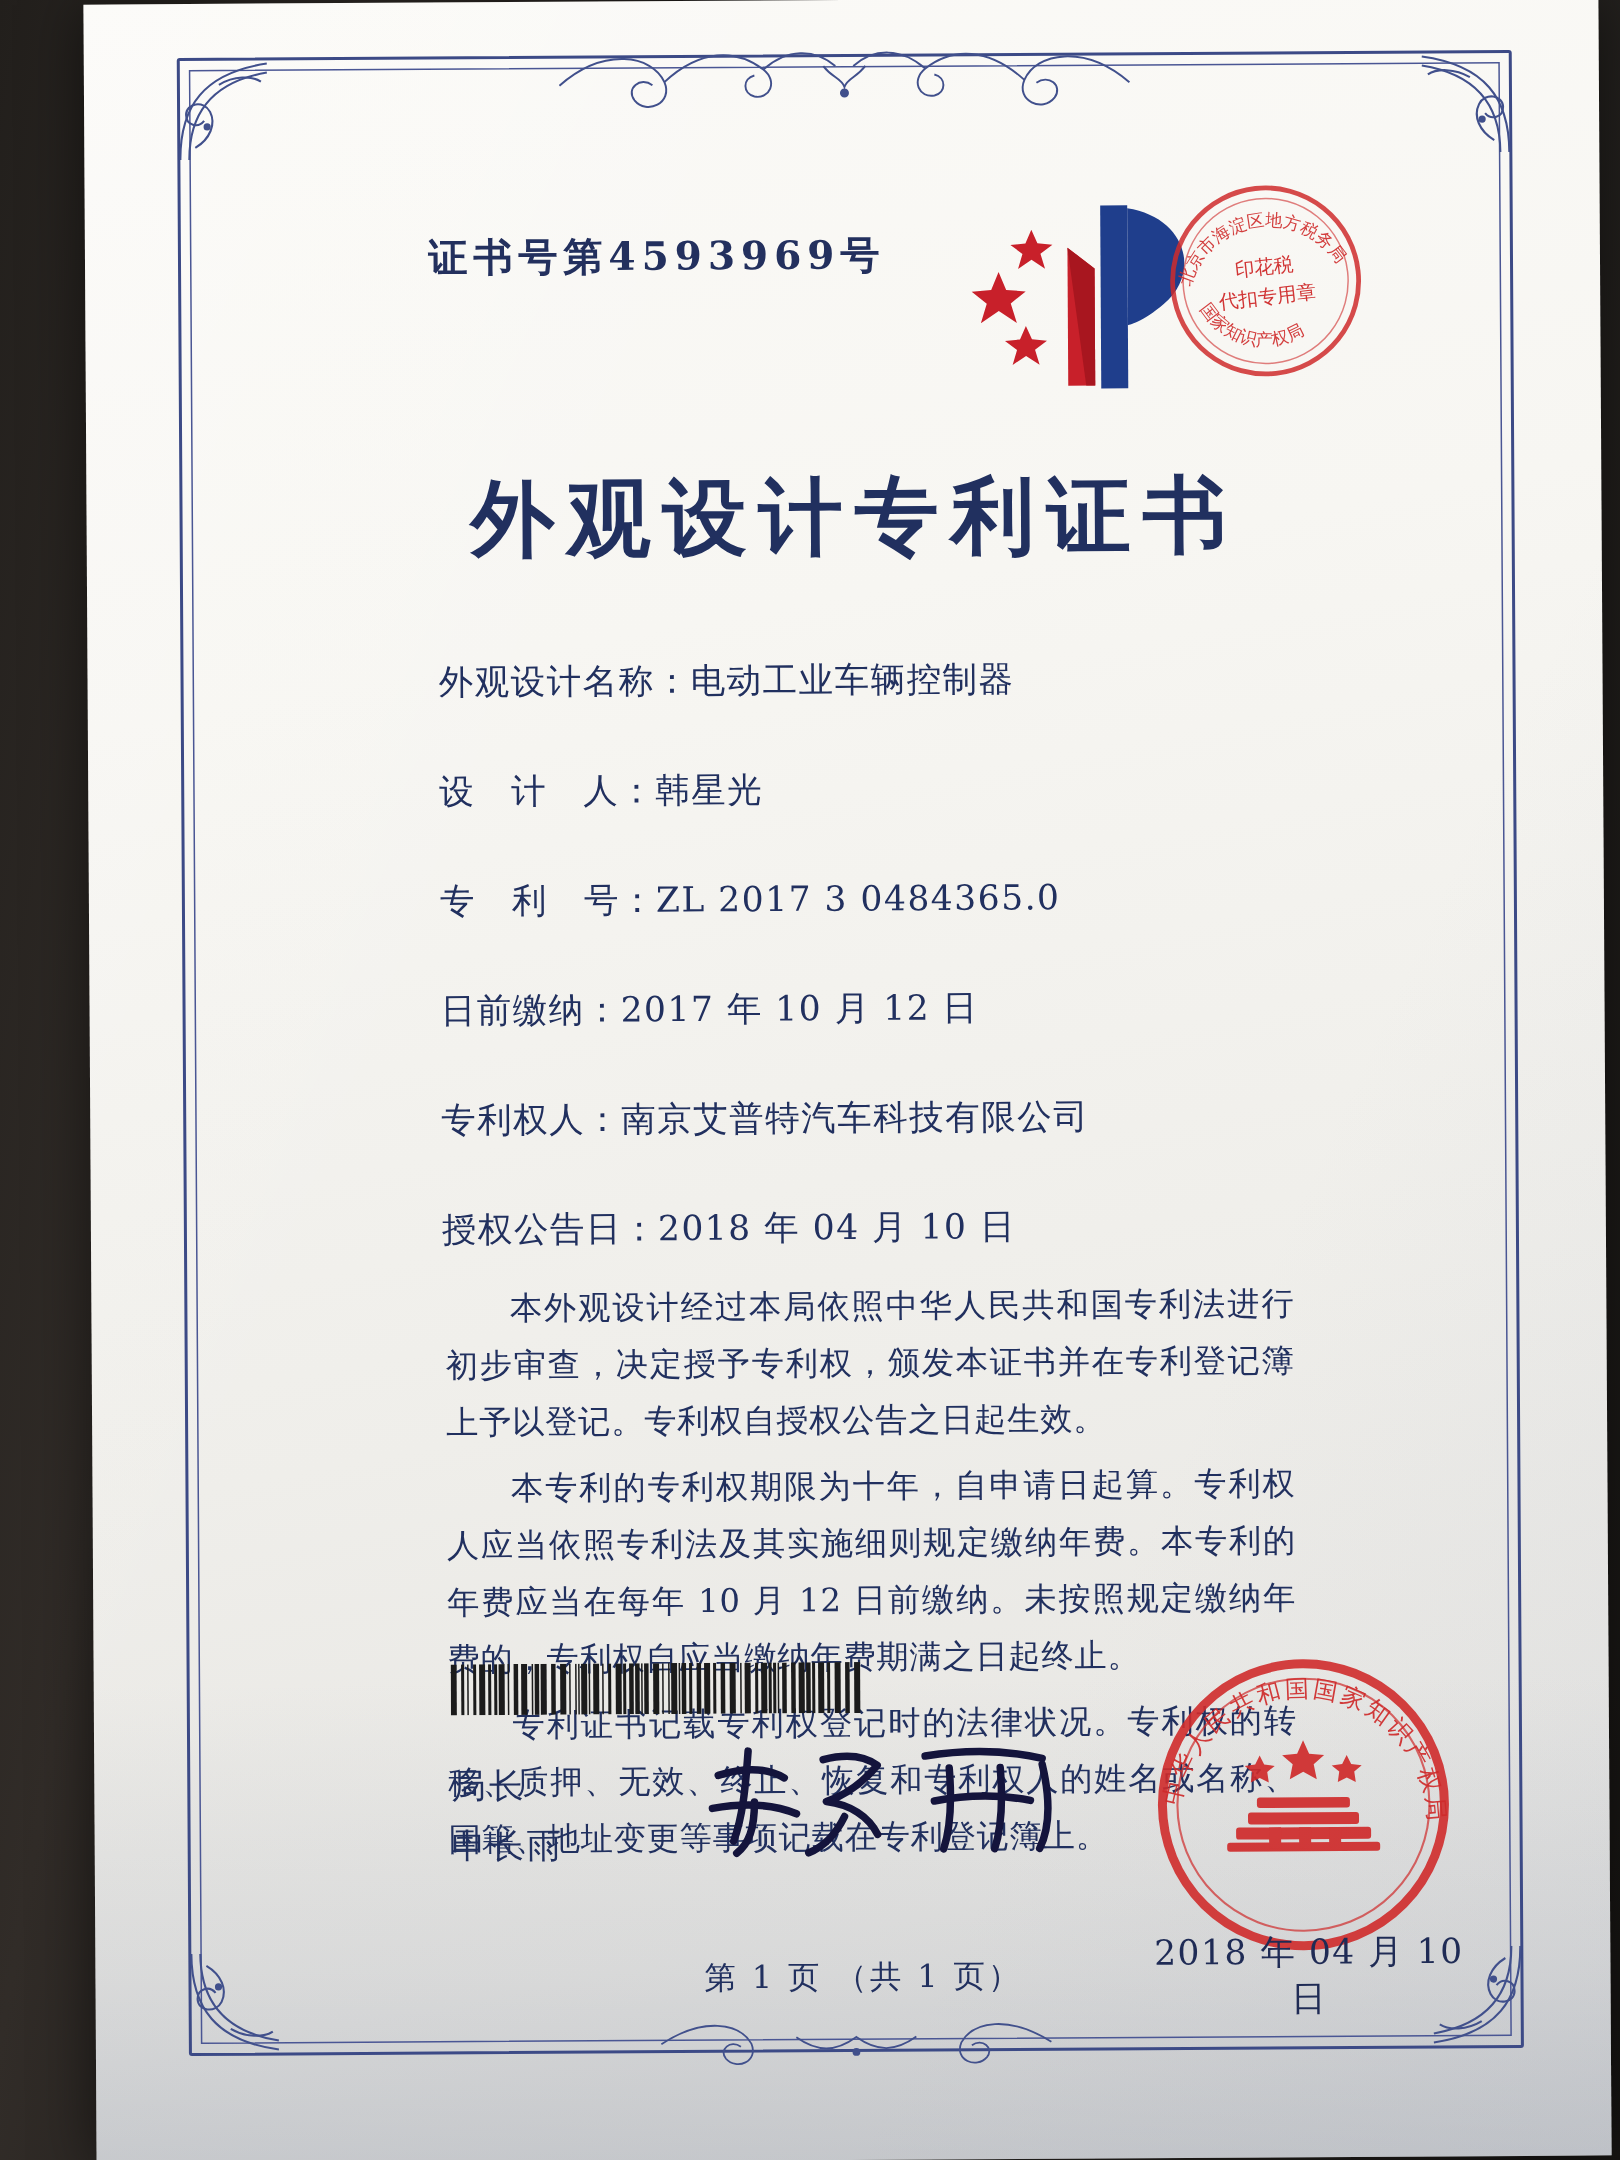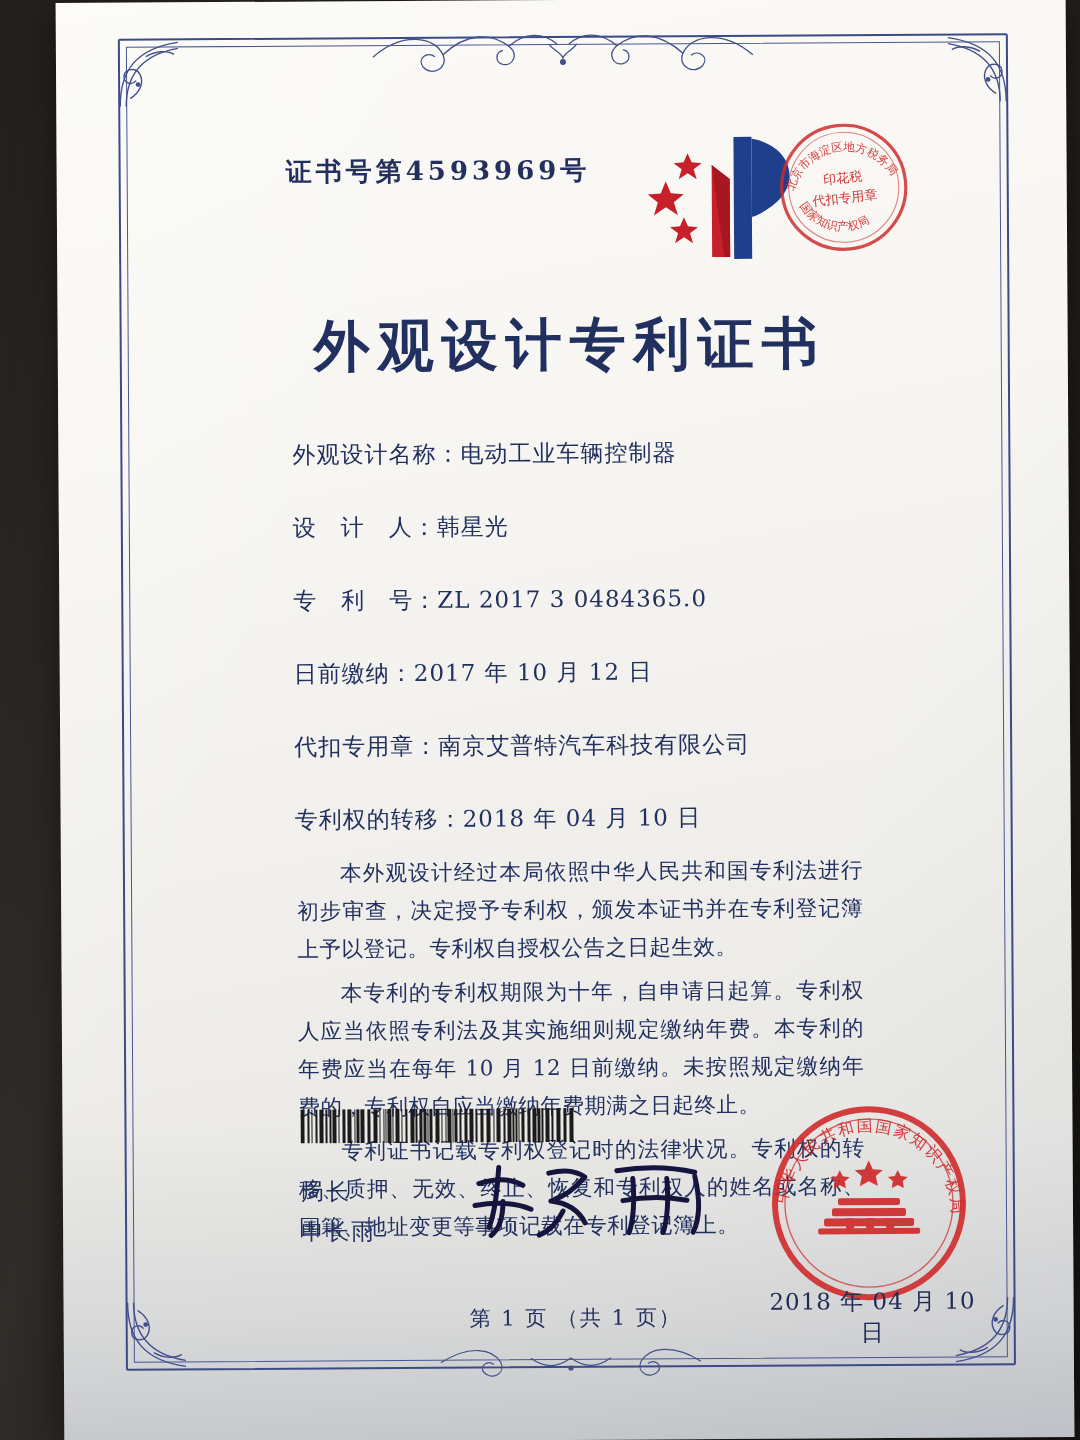--- a/index.html
+++ b/index.html
@@ -228,24 +228,24 @@
           <div class="field">
             <span class="lbl">设　计　人：</span><span class="val">韩星光</span>
           </div>
           <div class="field">
             <span class="lbl">专　利　号：</span><span class="val">ZL 2017 3 0484365.0</span>
           </div>
           <div class="field">
             <span class="lbl">日前缴纳：</span><span class="val">2017 年 10 月 12 日</span>
           </div>
           <div class="field">
-            <span class="lbl">代扣专用章：</span><span class="val">南京艾普特汽车科技有限公司</span>
-          </div>
-          <div class="field">
-            <span class="lbl">专利权的转移：</span><span class="val">2018 年 04 月 10 日</span>
+            <span class="lbl">专利权人：</span><span class="val">南京艾普特汽车科技有限公司</span>
+          </div>
+          <div class="field">
+            <span class="lbl">授权公告日：</span><span class="val">2018 年 04 月 10 日</span>
           </div>
         </div>
 
         <div class="paras">
           <div class="para">本外观设计经过本局依照中华人民共和国专利法进行初步审查，决定授予专利权，颁发本证书并在专利登记簿上予以登记。专利权自授权公告之日起生效。</div>
           <div class="para">本专利的专利权期限为十年，自申请日起算。专利权人应当依照专利法及其实施细则规定缴纳年费。本专利的年费应当在每年 10 月 12 日前缴纳。未按照规定缴纳年费的，专利权自应当缴纳年费期满之日起终止。</div>
           <div class="para">专利证书记载专利权登记时的法律状况。专利权的转移、质押、无效、终止、恢复和专利权人的姓名或名称、国籍、地址变更等事项记载在专利登记簿上。</div>
         </div>
 
         <div class="barcode" id="barcode"><i style="width:4px;margin-right:3px"></i><i style="width:2px;margin-right:2px"></i><i style="width:1px;margin-right:3px"></i><i style="width:2px;margin-right:2px"></i><i style="width:4px;margin-right:2px"></i><i style="width:2px;margin-right:2px"></i><i style="width:2px;margin-right:1px"></i><i style="width:4px;margin-right:2px"></i><i style="width:1px;margin-right:3px"></i><i style="width:3px;margin-right:2px"></i><i style="width:4px;margin-right:3px"></i><i style="width:1px;margin-right:1px"></i><i style="width:3px;margin-right:1px"></i><i style="width:4px;margin-right:3px"></i><i style="width:3px;margin-right:3px"></i><i style="width:4px;margin-right:2px"></i><i style="width:1px;margin-right:3px"></i><i style="width:1px;margin-right:1px"></i><i style="width:1px;margin-right:1px"></i><i style="width:4px;margin-right:1px"></i><i style="width:1px;margin-right:2px"></i><i style="width:4px;margin-right:2px"></i><i style="width:1px;margin-right:3px"></i><i style="width:2px;margin-right:3px"></i><i style="width:4px;margin-right:1px"></i><i style="width:2px;margin-right:2px"></i><i style="width:3px;margin-right:1px"></i><i style="width:3px;margin-right:1px"></i><i style="width:1px;margin-right:1px"></i><i style="width:3px;margin-right:3px"></i><i style="width:4px;margin-right:2px"></i><i style="width:1px;margin-right:3px"></i><i style="width:1px;margin-right:1px"></i><i style="width:4px;margin-right:1px"></i><i style="width:1px;margin-right:1px"></i><i style="width:3px;margin-right:2px"></i><i style="width:2px;margin-right:3px"></i><i style="width:3px;margin-right:2px"></i><i style="width:4px;margin-right:2px"></i><i style="width:2px;margin-right:3px"></i><i style="width:3px;margin-right:3px"></i><i style="width:4px;margin-right:3px"></i><i style="width:1px;margin-right:2px"></i><i style="width:4px;margin-right:3px"></i><i style="width:2px;margin-right:2px"></i><i style="width:4px;margin-right:1px"></i><i style="width:2px;margin-right:1px"></i><i style="width:2px;margin-right:1px"></i><i style="width:1px;margin-right:2px"></i><i style="width:3px;margin-right:3px"></i><i style="width:3px;margin-right:2px"></i><i style="width:4px;margin-right:1px"></i><i style="width:3px;margin-right:1px"></i><i style="width:2px;margin-right:2px"></i><i style="width:4px;margin-right:2px"></i><i style="width:2px;margin-right:3px"></i><i style="width:4px;margin-right:3px"></i><i style="width:3px;margin-right:3px"></i><i style="width:4px;margin-right:1px"></i><i style="width:4px;margin-right:1px"></i><i style="width:3px;margin-right:3px"></i><i style="width:2px;margin-right:1px"></i><i style="width:4px;margin-right:2px"></i><i style="width:2px;margin-right:2px"></i><i style="width:4px;margin-right:1px"></i><i style="width:4px;margin-right:3px"></i><i style="width:3px;margin-right:3px"></i><i style="width:3px;margin-right:2px"></i></div>

